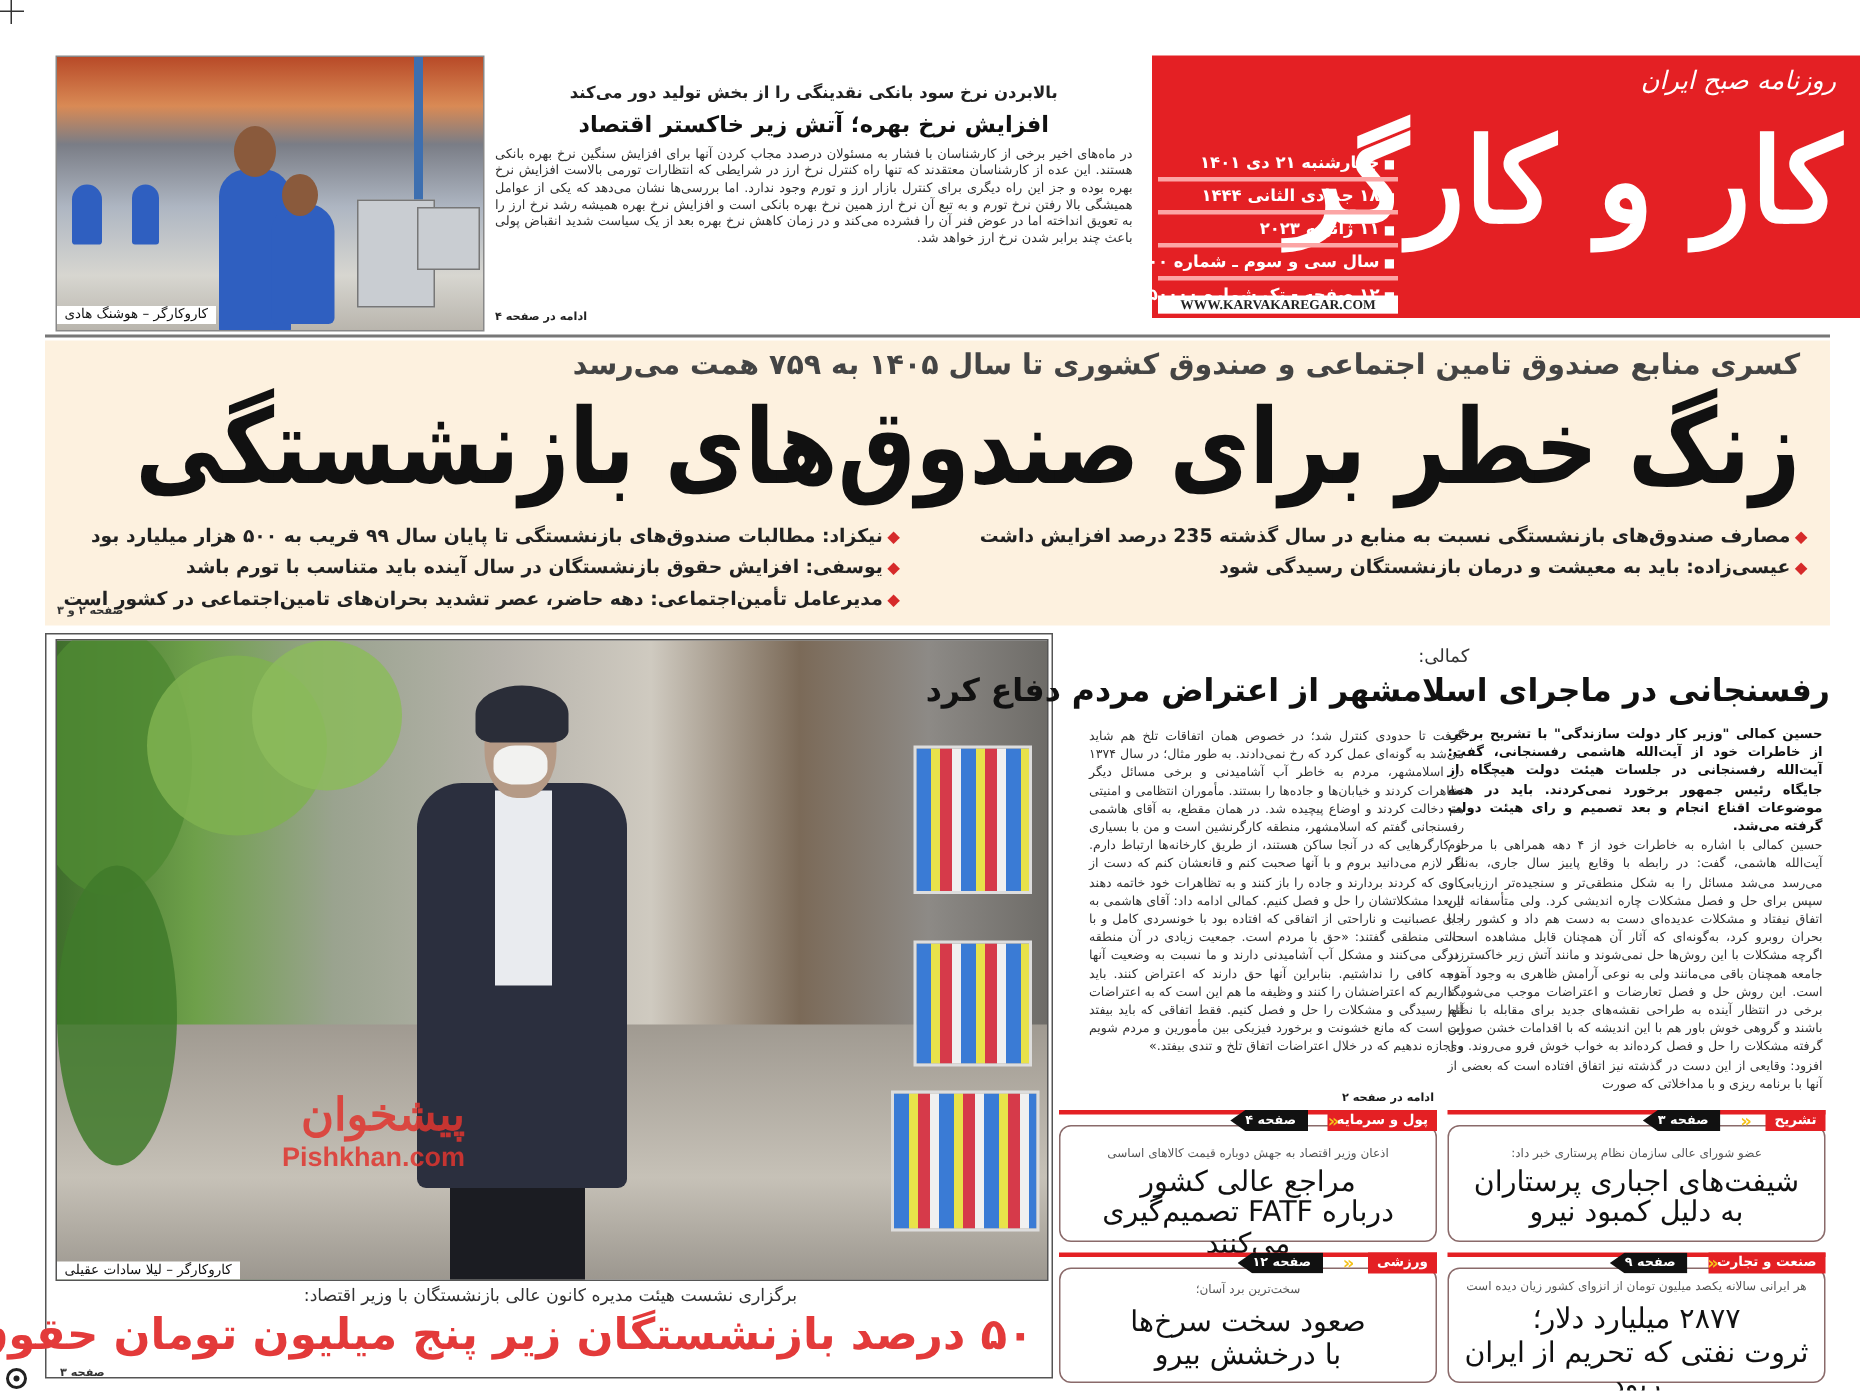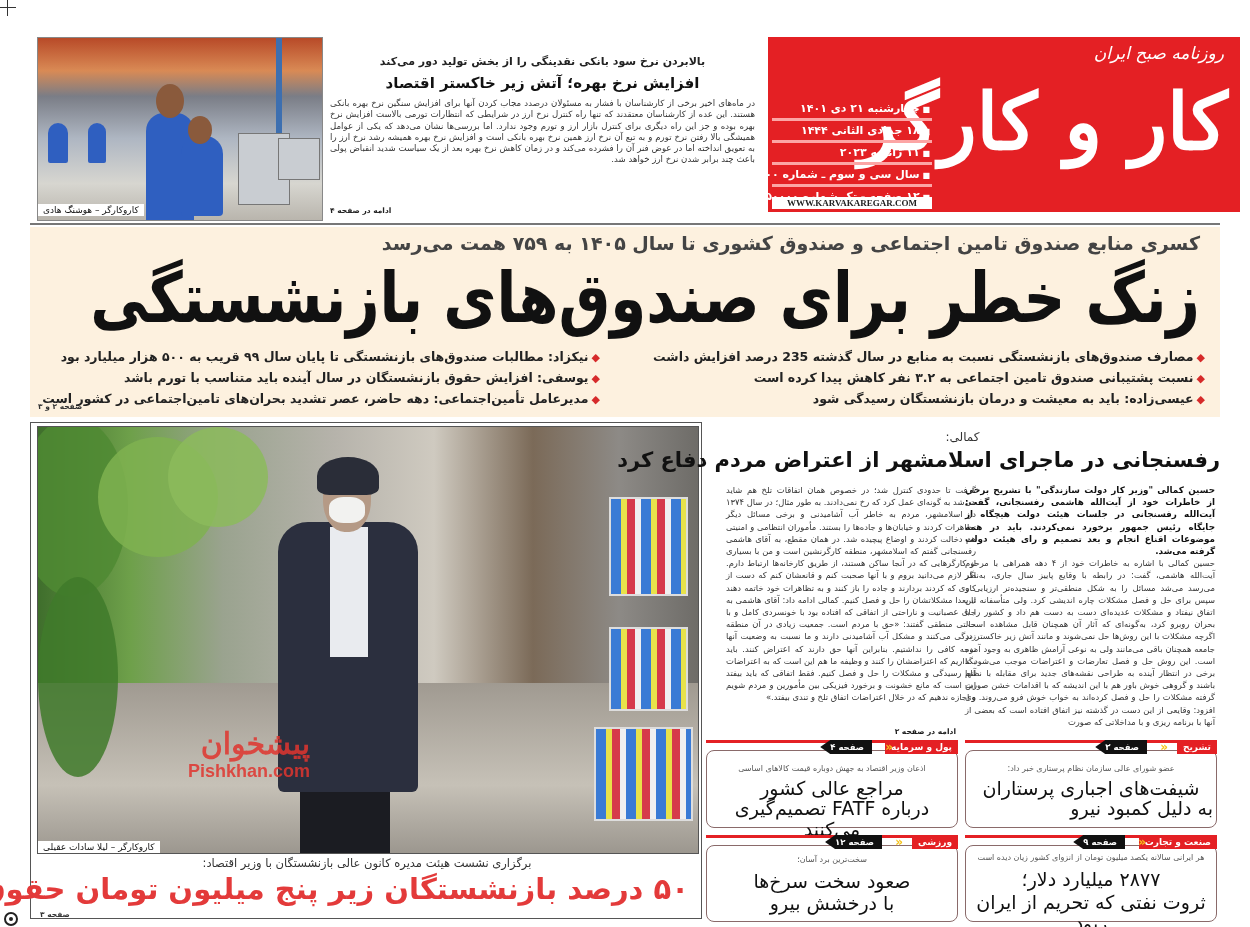--- a/index.html
+++ b/index.html
@@ -131,21 +131,20 @@
 <div class="abs art1-cont">ادامه در صفحه ۴</div>
 
 <div class="abs rule-top"></div>
 
 <div class="abs band">
   <div class="abs band-kicker">کسری منابع صندوق تامین اجتماعی و صندوق کشوری تا سال ۱۴۰۵ به ۷۵۹ همت می‌رسد</div>
   <div class="abs band-headline">زنگ خطر برای صندوق‌های بازنشستگی</div>
 
   <div class="abs bullets bullets-r">
     <div class="b"><span class="dia">◆</span><span>مصارف صندوق‌های بازنشستگی نسبت به منابع در سال گذشته 235 درصد افزایش داشت</span></div>
-    <div class="b"><span class="dia">◆</span><span>نسبت پشتیبانی صندوق تامین اجتماعی به ۳.۲ نفر کاهش پیدا کرده است</span></div>
     <div class="b"><span class="dia">◆</span><span>عیسی‌زاده: باید به معیشت و درمان بازنشستگان رسیدگی شود</span></div>
   </div>
   <div class="abs bullets bullets-l">
     <div class="b"><span class="dia">◆</span><span>نیکزاد: مطالبات صندوق‌های بازنشستگی تا پایان سال ۹۹ قریب به ۵۰۰ هزار میلیارد بود</span></div>
     <div class="b"><span class="dia">◆</span><span>یوسفی: افزایش حقوق بازنشستگان در سال آینده باید متناسب با تورم باشد</span></div>
     <div class="b"><span class="dia">◆</span><span>مدیرعامل تأمین‌اجتماعی: دهه حاضر، عصر تشدید بحران‌های تامین‌اجتماعی در کشور است</span></div>
   </div>
   <div class="abs band-page">صفحه ۲ و ۳</div>
 </div>
 
@@ -189,21 +188,21 @@
 <div class="sbox" style="left:965px;top:740px;height:88px;">
   <div class="red-line"></div>
   <div class="box"></div>
   <div class="tab">
     <span class="sec">تشریح</span>
     <span class="chev" style="right:52px;">«</span>
     <span class="pg" style="right:70px;">صفحه ۳</span>
   </div>
   <div class="k" style="top:24px;">عضو شورای عالی سازمان نظام پرستاری خبر داد:</div>
   <div class="t" style="top:38px;">شیفت‌های اجباری پرستاران</div>
-  <div class="t" style="top:58px;text-align:right;">به دلیل کمبود نیرو</div>
+  <div class="t" style="top:58px;">به دلیل کمبود نیرو</div>
 </div>
 
 <div class="sbox" style="left:706px;top:740px;height:88px;">
   <div class="red-line"></div>
   <div class="box"></div>
   <div class="tab">
     <span class="sec">پول و سرمایه</span>
     <span class="chev" style="right:68px;">«</span>
     <span class="pg" style="right:86px;">صفحه ۴</span>
   </div>

